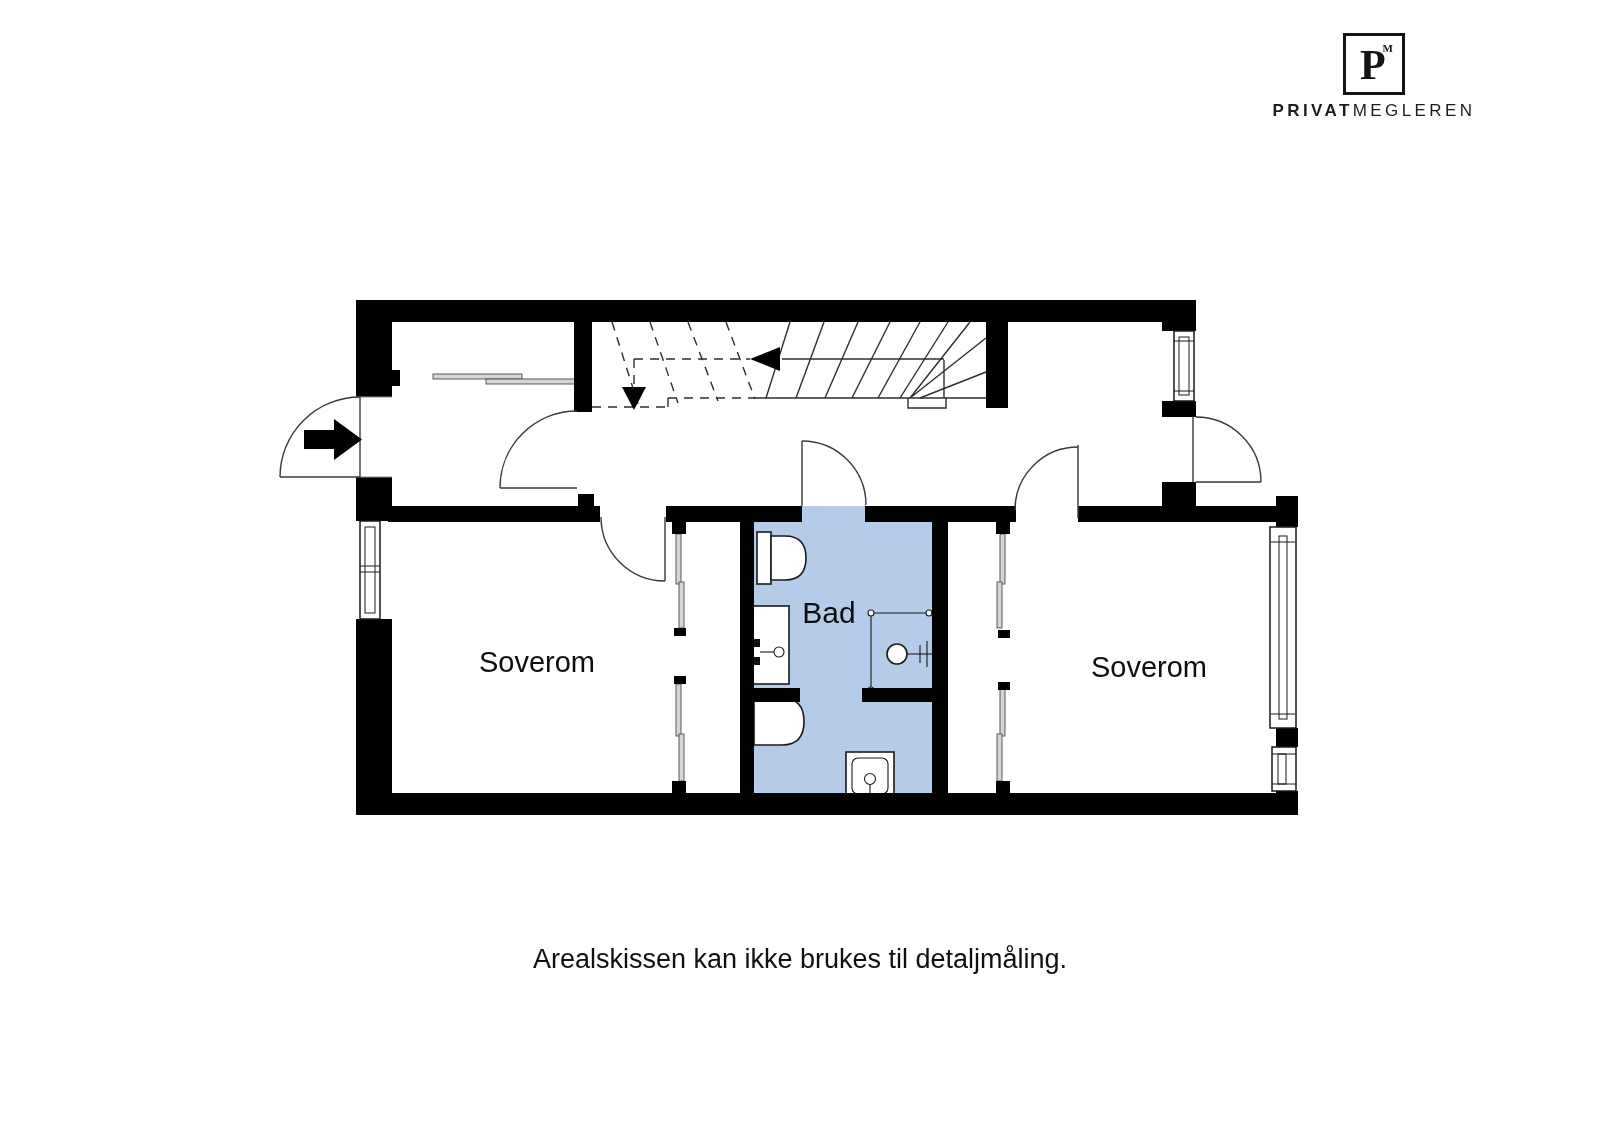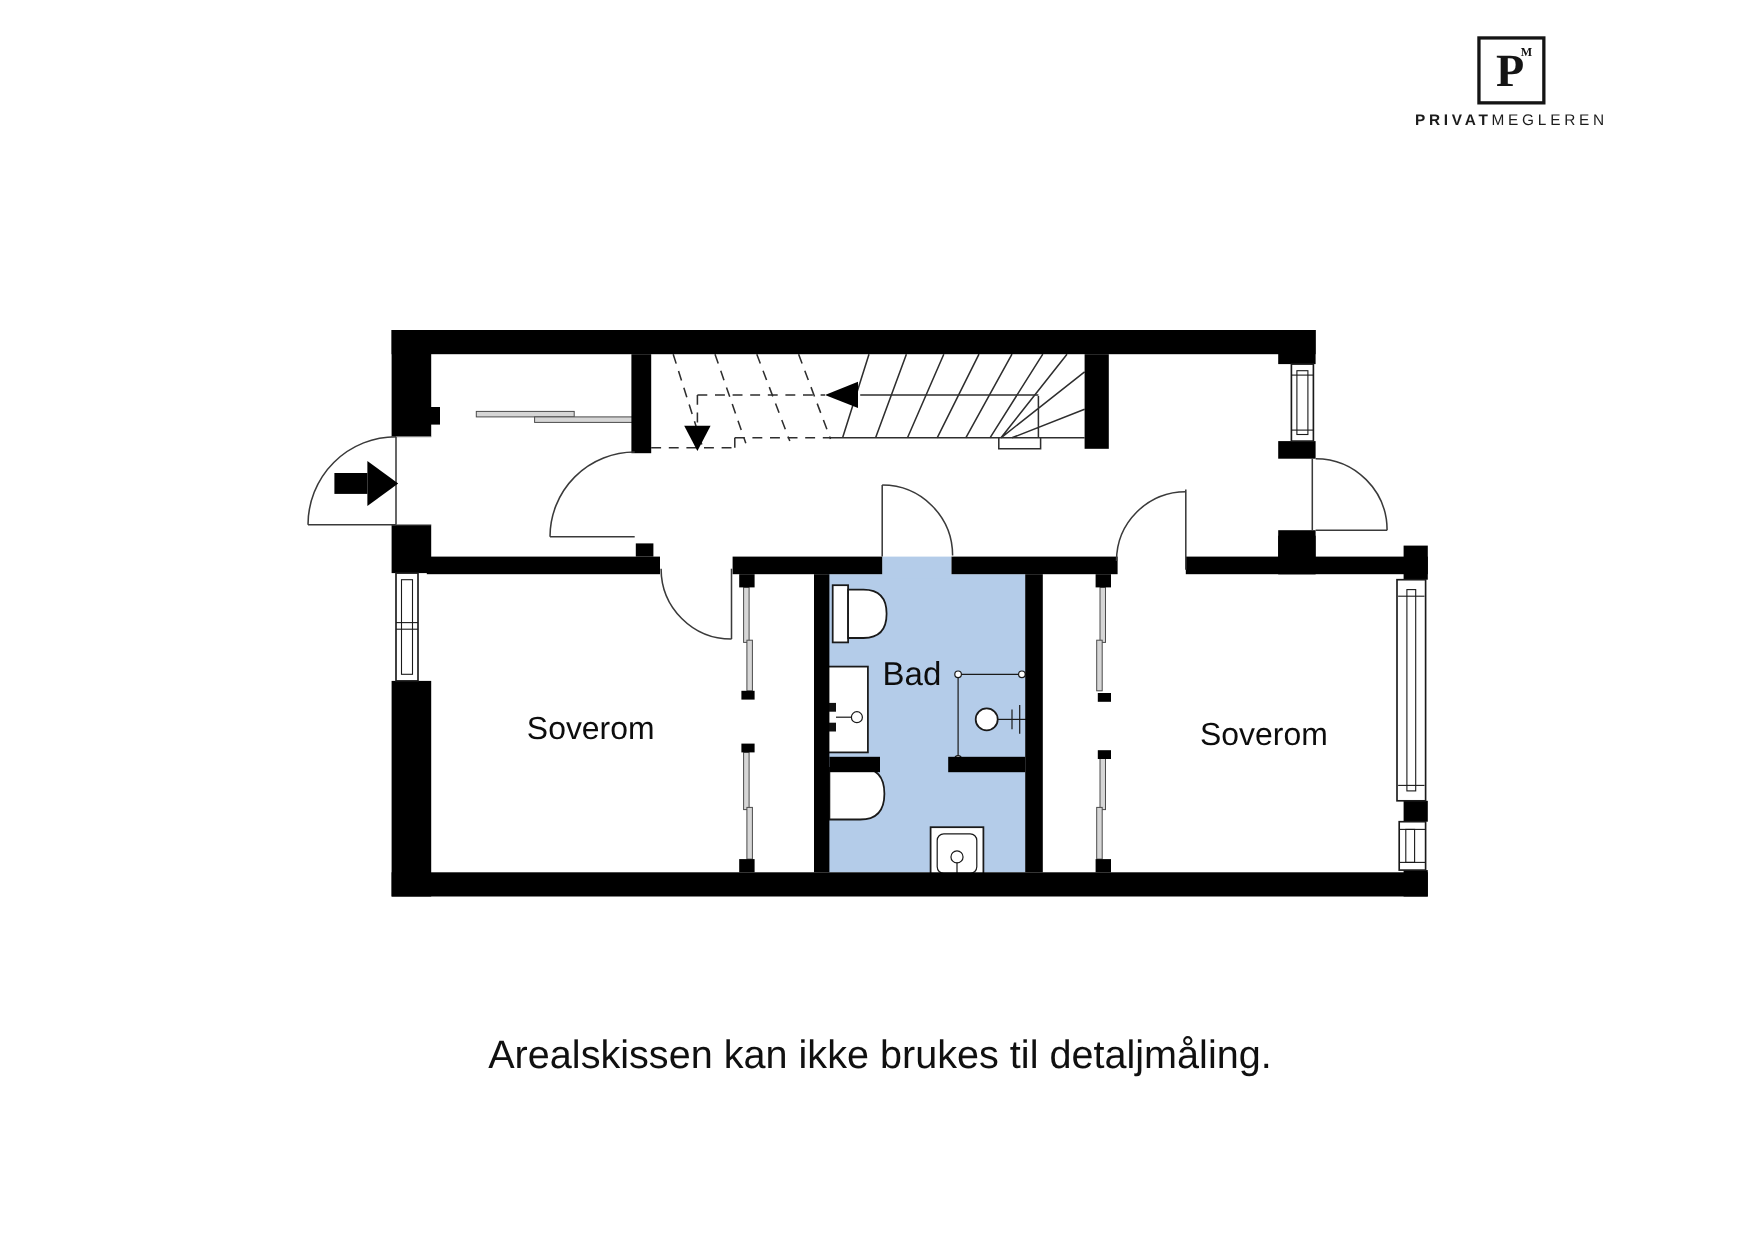--- a/index.html
+++ b/index.html
@@ -3,25 +3,25 @@
 <meta charset="utf-8">
 <style>
   html,body{margin:0;padding:0;background:#fff;}
   body{font-family:"Liberation Sans",sans-serif;}
   .canvas{position:relative;width:1600px;height:1131px;background:#fff;overflow:hidden;}
   .plan-svg{position:absolute;left:0;top:0;}
   
   .logo-box{position:absolute;left:1343px;top:33px;width:56px;height:56px;border:3px solid #141414;background:#fff;}
   .logo-p{position:absolute;left:14px;top:5px;font-family:"Liberation Serif",serif;font-size:42px;font-weight:700;color:#141414;line-height:48px;}
   .logo-m{position:absolute;right:9px;top:6px;font-family:"Liberation Serif",serif;font-size:11px;font-weight:700;color:#141414;}
-  .logo-brand{position:absolute;left:1374px;top:101px;transform:translateX(-50%);white-space:nowrap;font-size:14px;letter-spacing:3.4px;color:#1c1c1c;}
+  .logo-brand{position:absolute;left:1374px;top:101px;transform:translateX(-50%);white-space:nowrap;font-size:17px;letter-spacing:3.4px;color:#1c1c1c;}
   .logo-brand .bold{font-weight:700;}
   .logo-brand .light{font-weight:400;}
   
-  .disclaimer{position:absolute;left:0;top:944px;width:1600px;text-align:center;color:#101010;font-size:36px;line-height:30px;}
+  .disclaimer{position:absolute;left:0;top:944px;width:1600px;text-align:center;color:#101010;font-size:27px;line-height:30px;}
   
   .wall{fill:#000;stroke:none;}
   .doorline{stroke:#3a3a3a;stroke-width:1.4;fill:none;}
   .cutline{stroke:#8a8a8a;stroke-width:1;fill:none;}
   .stair{stroke:#2e2e2e;stroke-width:1.4;fill:none;}
   .stair-dash{stroke:#2e2e2e;stroke-width:1.4;fill:none;stroke-dasharray:9 7;}
   .fix{fill:#fff;stroke:#1a1a1a;stroke-width:1.6;}
   .fixthin{fill:#fff;stroke:#1a1a1a;stroke-width:1.1;}
   .panel{fill:var(--panel-fill,#d6d6d6);stroke:#4a4a4a;stroke-width:0.9;}
   .winframe{fill:#fff;stroke:#1a1a1a;stroke-width:1.5;}

